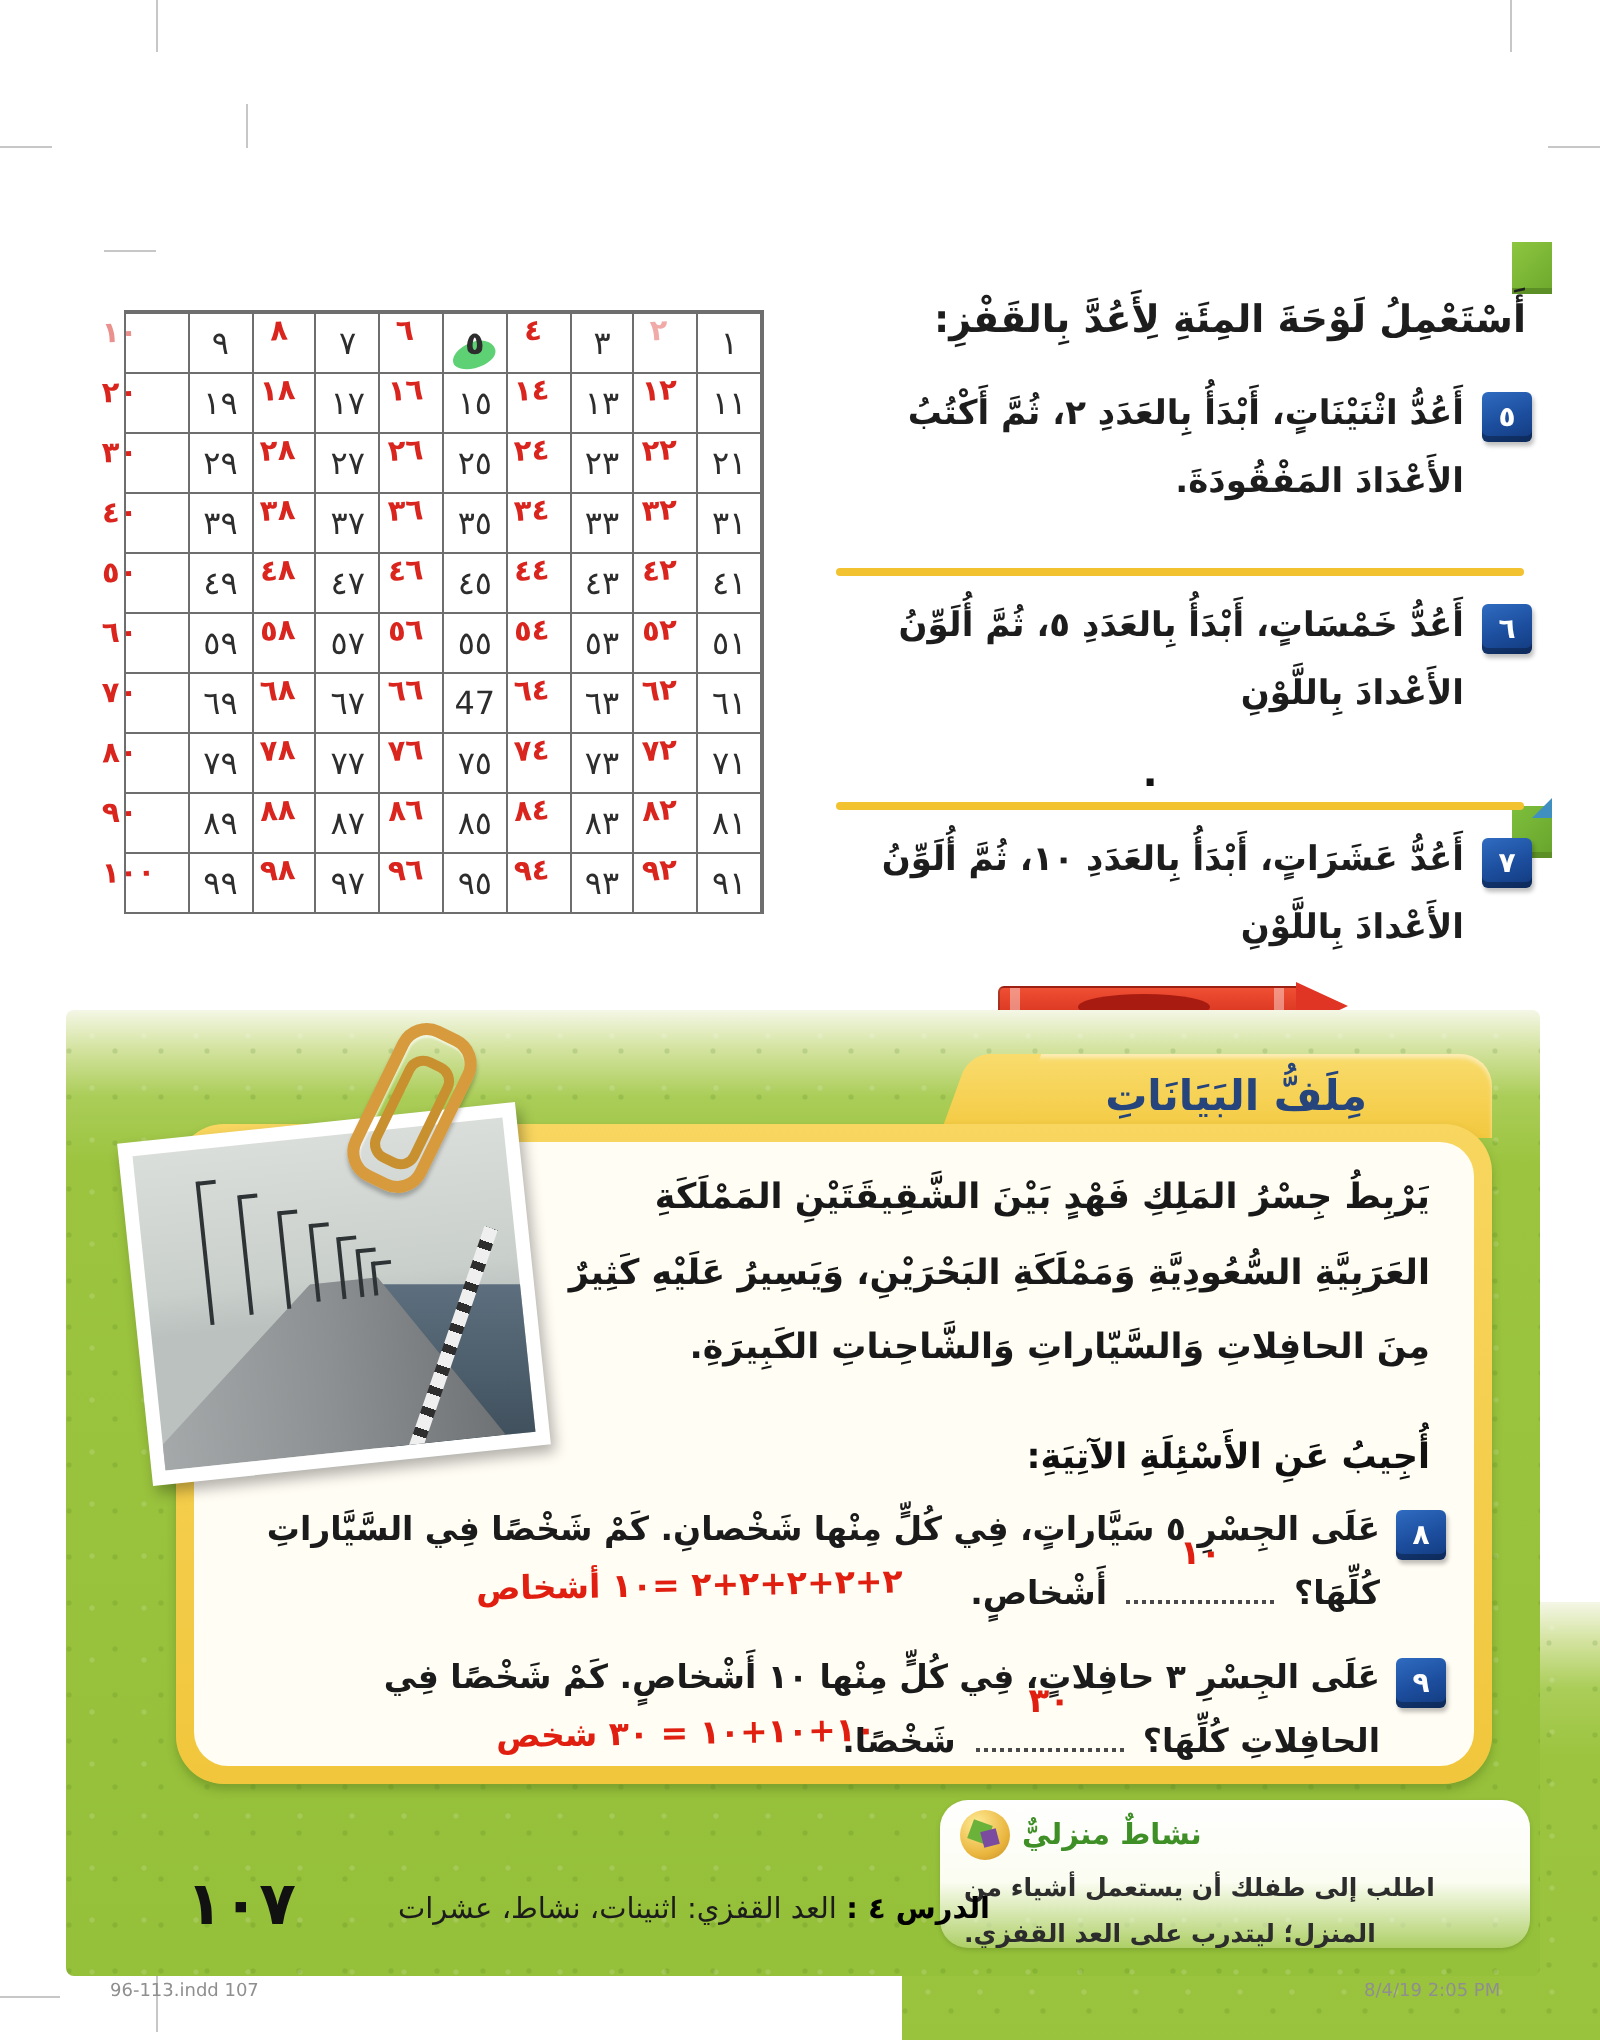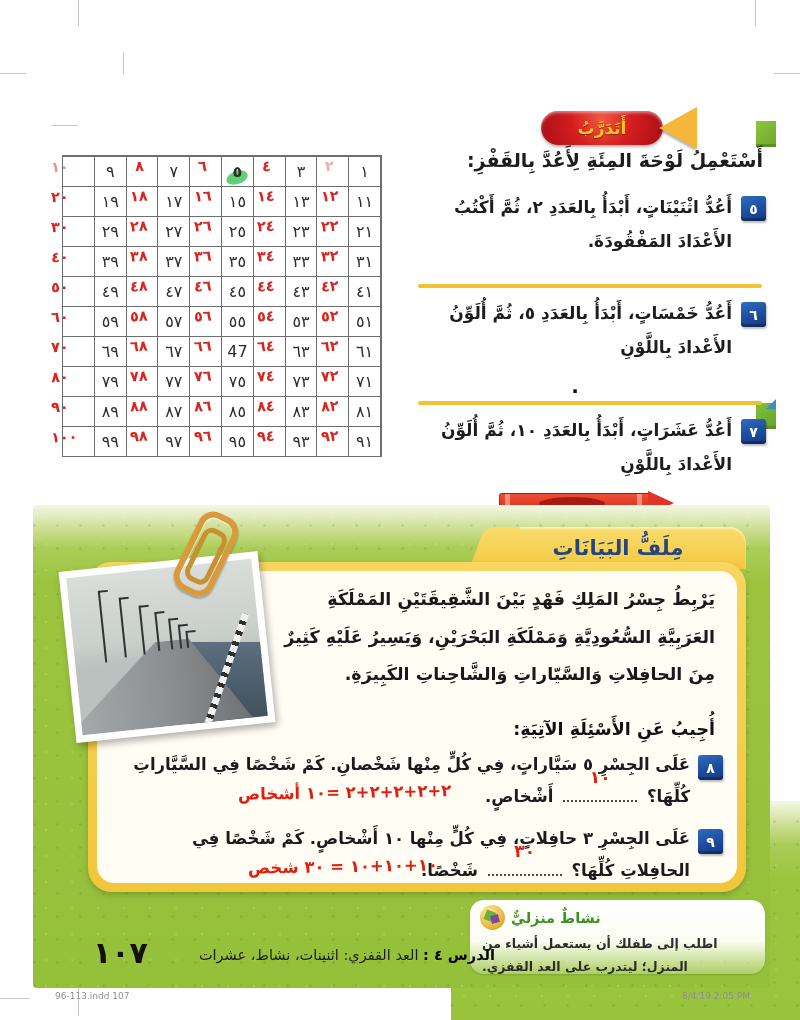--- a/index.html
+++ b/index.html
@@ -170,24 +170,20 @@
   <div class="crop" style="left:78px;top:986px;width:1px;height:30px"></div>
   <div class="crop" style="left:0;top:998px;width:30px;height:1px"></div>
   <div class="crop" style="left:755px;top:986px;width:1px;height:30px"></div>
   <div class="crop" style="left:770px;top:998px;width:30px;height:1px"></div>
 
   <div class="edge-marker" style="top:121px"></div>
   <div class="edge-marker second" style="top:403px">
       <span class="tri"></span>
     </div>
 
-  <div class="badge">
-    <span class="arrow"></span>
-    <span class="lbl">أَتَدَرَّبُ</span>
-  </div>
 
   <div class="instruction">أَسْتَعْمِلُ لَوْحَةَ المِئَةِ لِأَعُدَّ بِالقَفْزِ:</div>
 
   <div class="q" style="top:190px">
     <span class="qnum">٥</span>
     <span class="qtext">أَعُدُّ اثْنَيْنَاتٍ، أَبْدَأُ بِالعَدَدِ ٢، ثُمَّ أَكْتُبُ الأَعْدَادَ المَفْقُودَةَ.</span>
   </div>
 
   <div class="sep" style="top:284px"></div>
 

